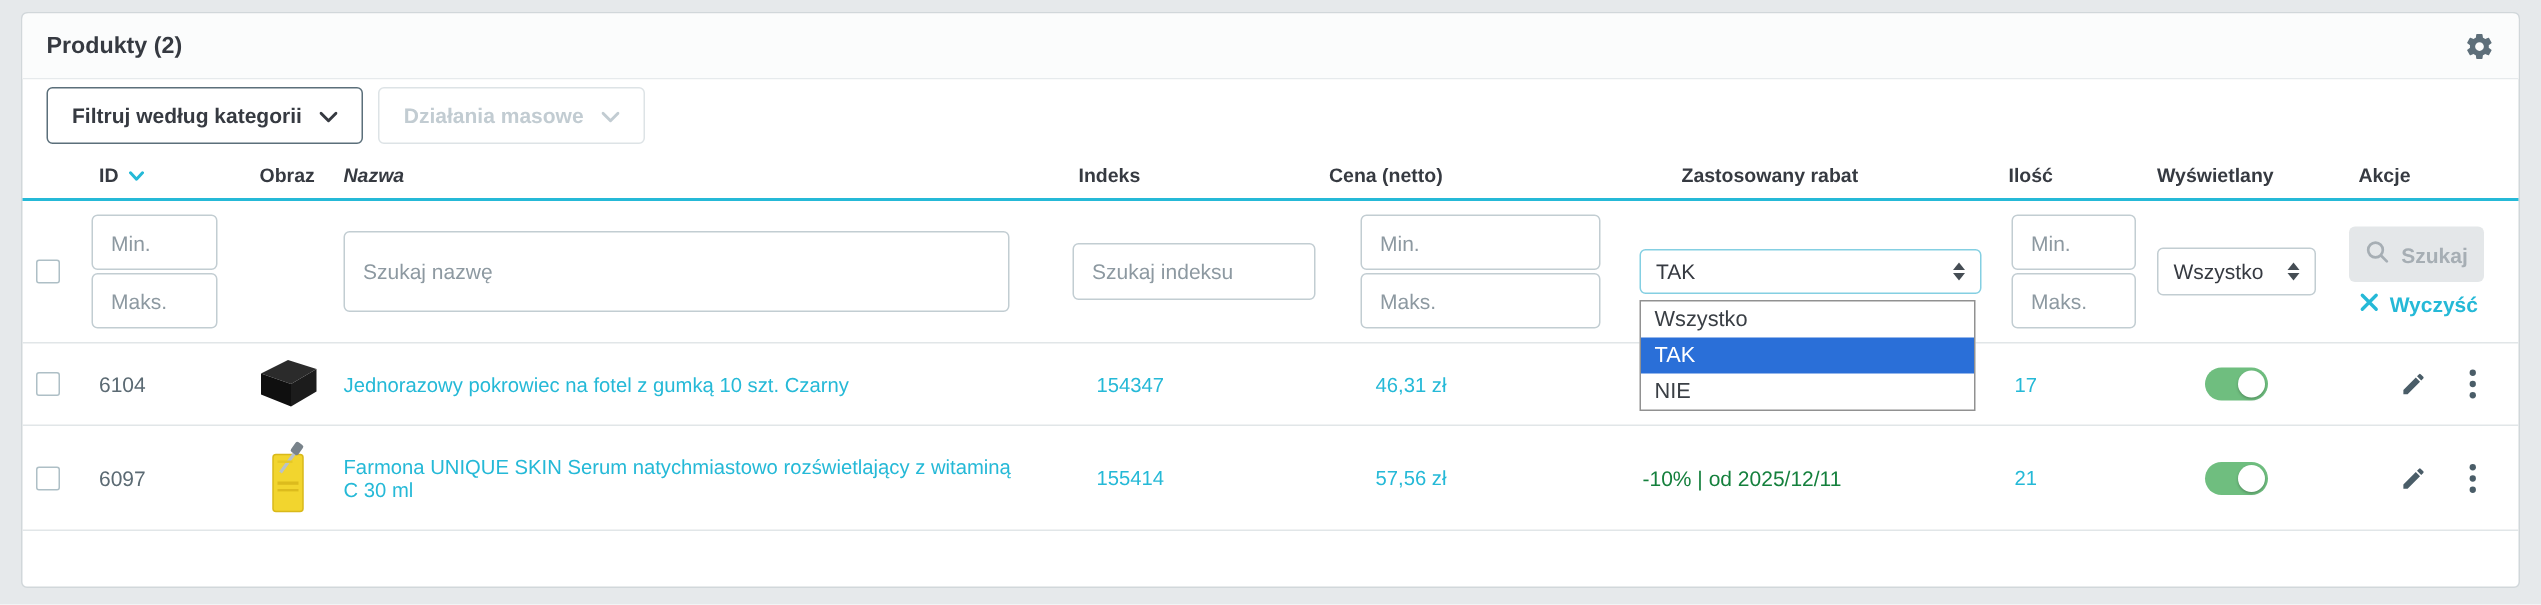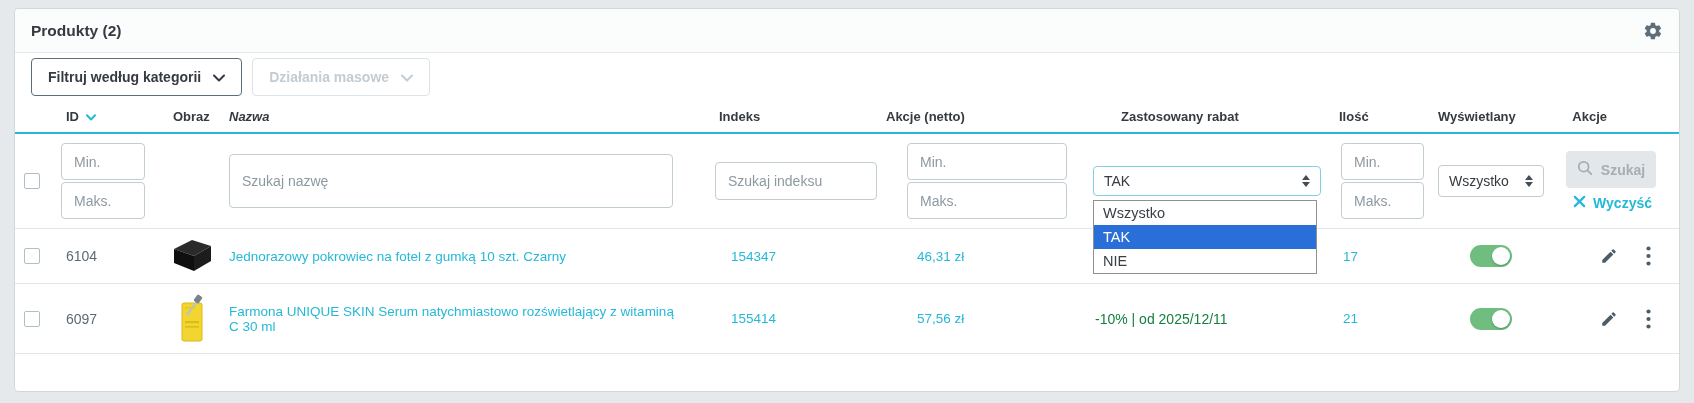--- a/index.html
+++ b/index.html
@@ -161,21 +161,21 @@
       <span>ID</span>
       <span>
         <svg width="10" height="7" viewBox="0 0 10 7" fill="none">
             <path d="M1 1.2 L5 5.5 L9 1.2" stroke="#25b9d7" stroke-width="2" stroke-linecap="round" stroke-linejoin="round"></path>
           </svg>
       </span>
     </div>
     <div class="th th-image">Obraz</div>
     <div class="th th-name">Nazwa</div>
     <div class="th th-index">Indeks</div>
-    <div class="th th-price">Akcje (netto)</div>
+    <div class="th th-price">Cena (netto)</div>
     <div class="th th-discount">Zastosowany rabat</div>
     <div class="th th-qty">Ilość</div>
     <div class="th th-displayed">Wyświetlany</div>
     <div class="th th-actions">Akcje</div>
   </div>
 
   <div class="cols filter-row">
     <div>
         <div class="checkbox"></div>
       </div>

